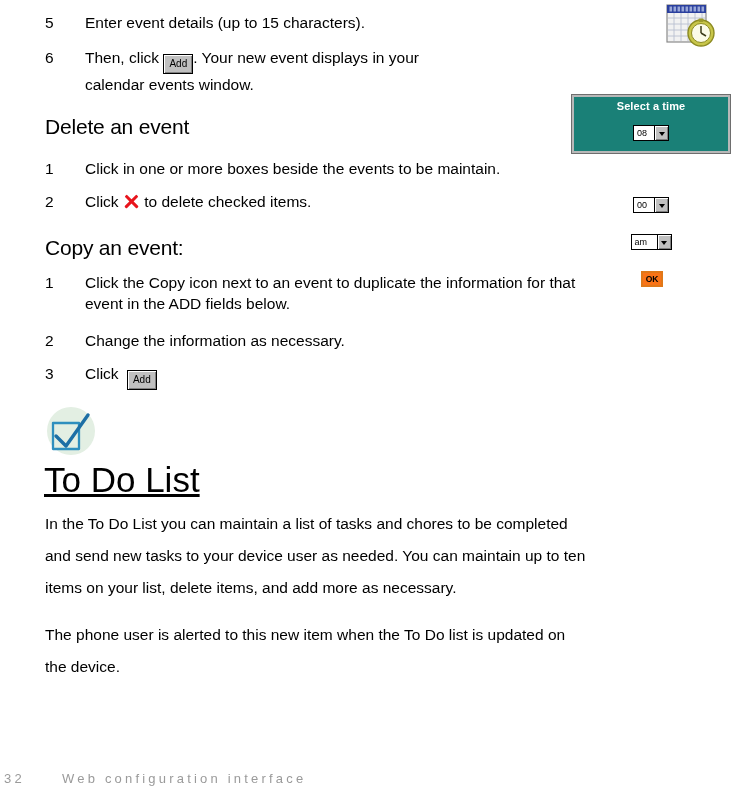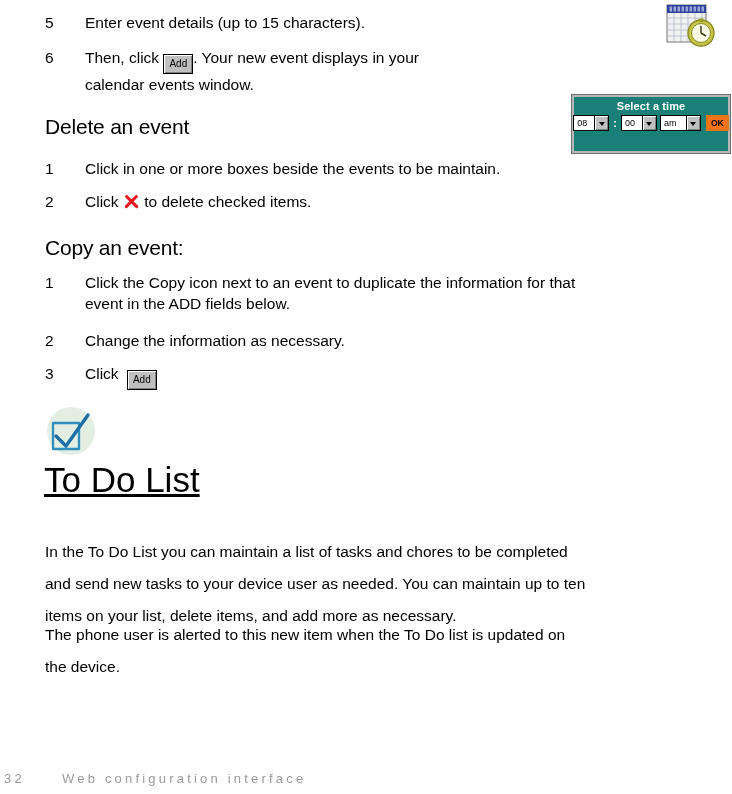--- a/index.html
+++ b/index.html
@@ -132,22 +132,23 @@
     font-size: 11px;
     font-weight: bold;
     line-height: 13px;
     margin-top: 3px;
     letter-spacing: 0.1px;
   }
   .tw-row {
     display: flex;
     align-items: center;
     justify-content: center;
-    margin-top: 2px;
-    gap: 3px;
+    margin-top: 12px;
+    gap: 21px;
+    flex-direction: column;
   }
   .tw-select {
     display: flex;
     align-items: stretch;
     background: #ffffff;
     border: 1px solid #000000;
     height: 16px;
     box-sizing: border-box;
   }
   .tw-select .val {
@@ -336,21 +337,21 @@
 <div class="todo-icon">
   <svg width="56" height="52" viewBox="0 0 56 52" xmlns="http://www.w3.org/2000/svg">
     <circle cx="28" cy="26" r="24" fill="#e3efe3"></circle>
     <path d="M10 18 L36 18 L36 44 L10 44 Z" fill="none" stroke="#2e8fbe" stroke-width="2.3" stroke-linejoin="round"></path>
     <path d="M13 31 L23 41 L45 10" fill="none" stroke="#1d6fa5" stroke-width="3.4" stroke-linecap="round" stroke-linejoin="round"></path>
   </svg>
 </div>
 
 <h1 class="h-chapter" style="top:460px; margin:0;">To Do List</h1>
 
-<div class="para" style="top:508px;margin-top:28px;">
+<div class="para" style="top:508px;">
   <span class="ln">In the To Do List you can maintain a list of tasks and chores to be completed</span>
   <span class="ln">and send new tasks to your device user as needed. You can maintain up to ten</span>
   <span class="ln">items on your list, delete items, and add more as necessary.</span>
 </div>
 
 <div class="para" style="top:619px;">
   <span class="ln">The phone user is alerted to this new item when the To Do list is updated on</span>
   <span class="ln">the device.</span>
 </div>
 

